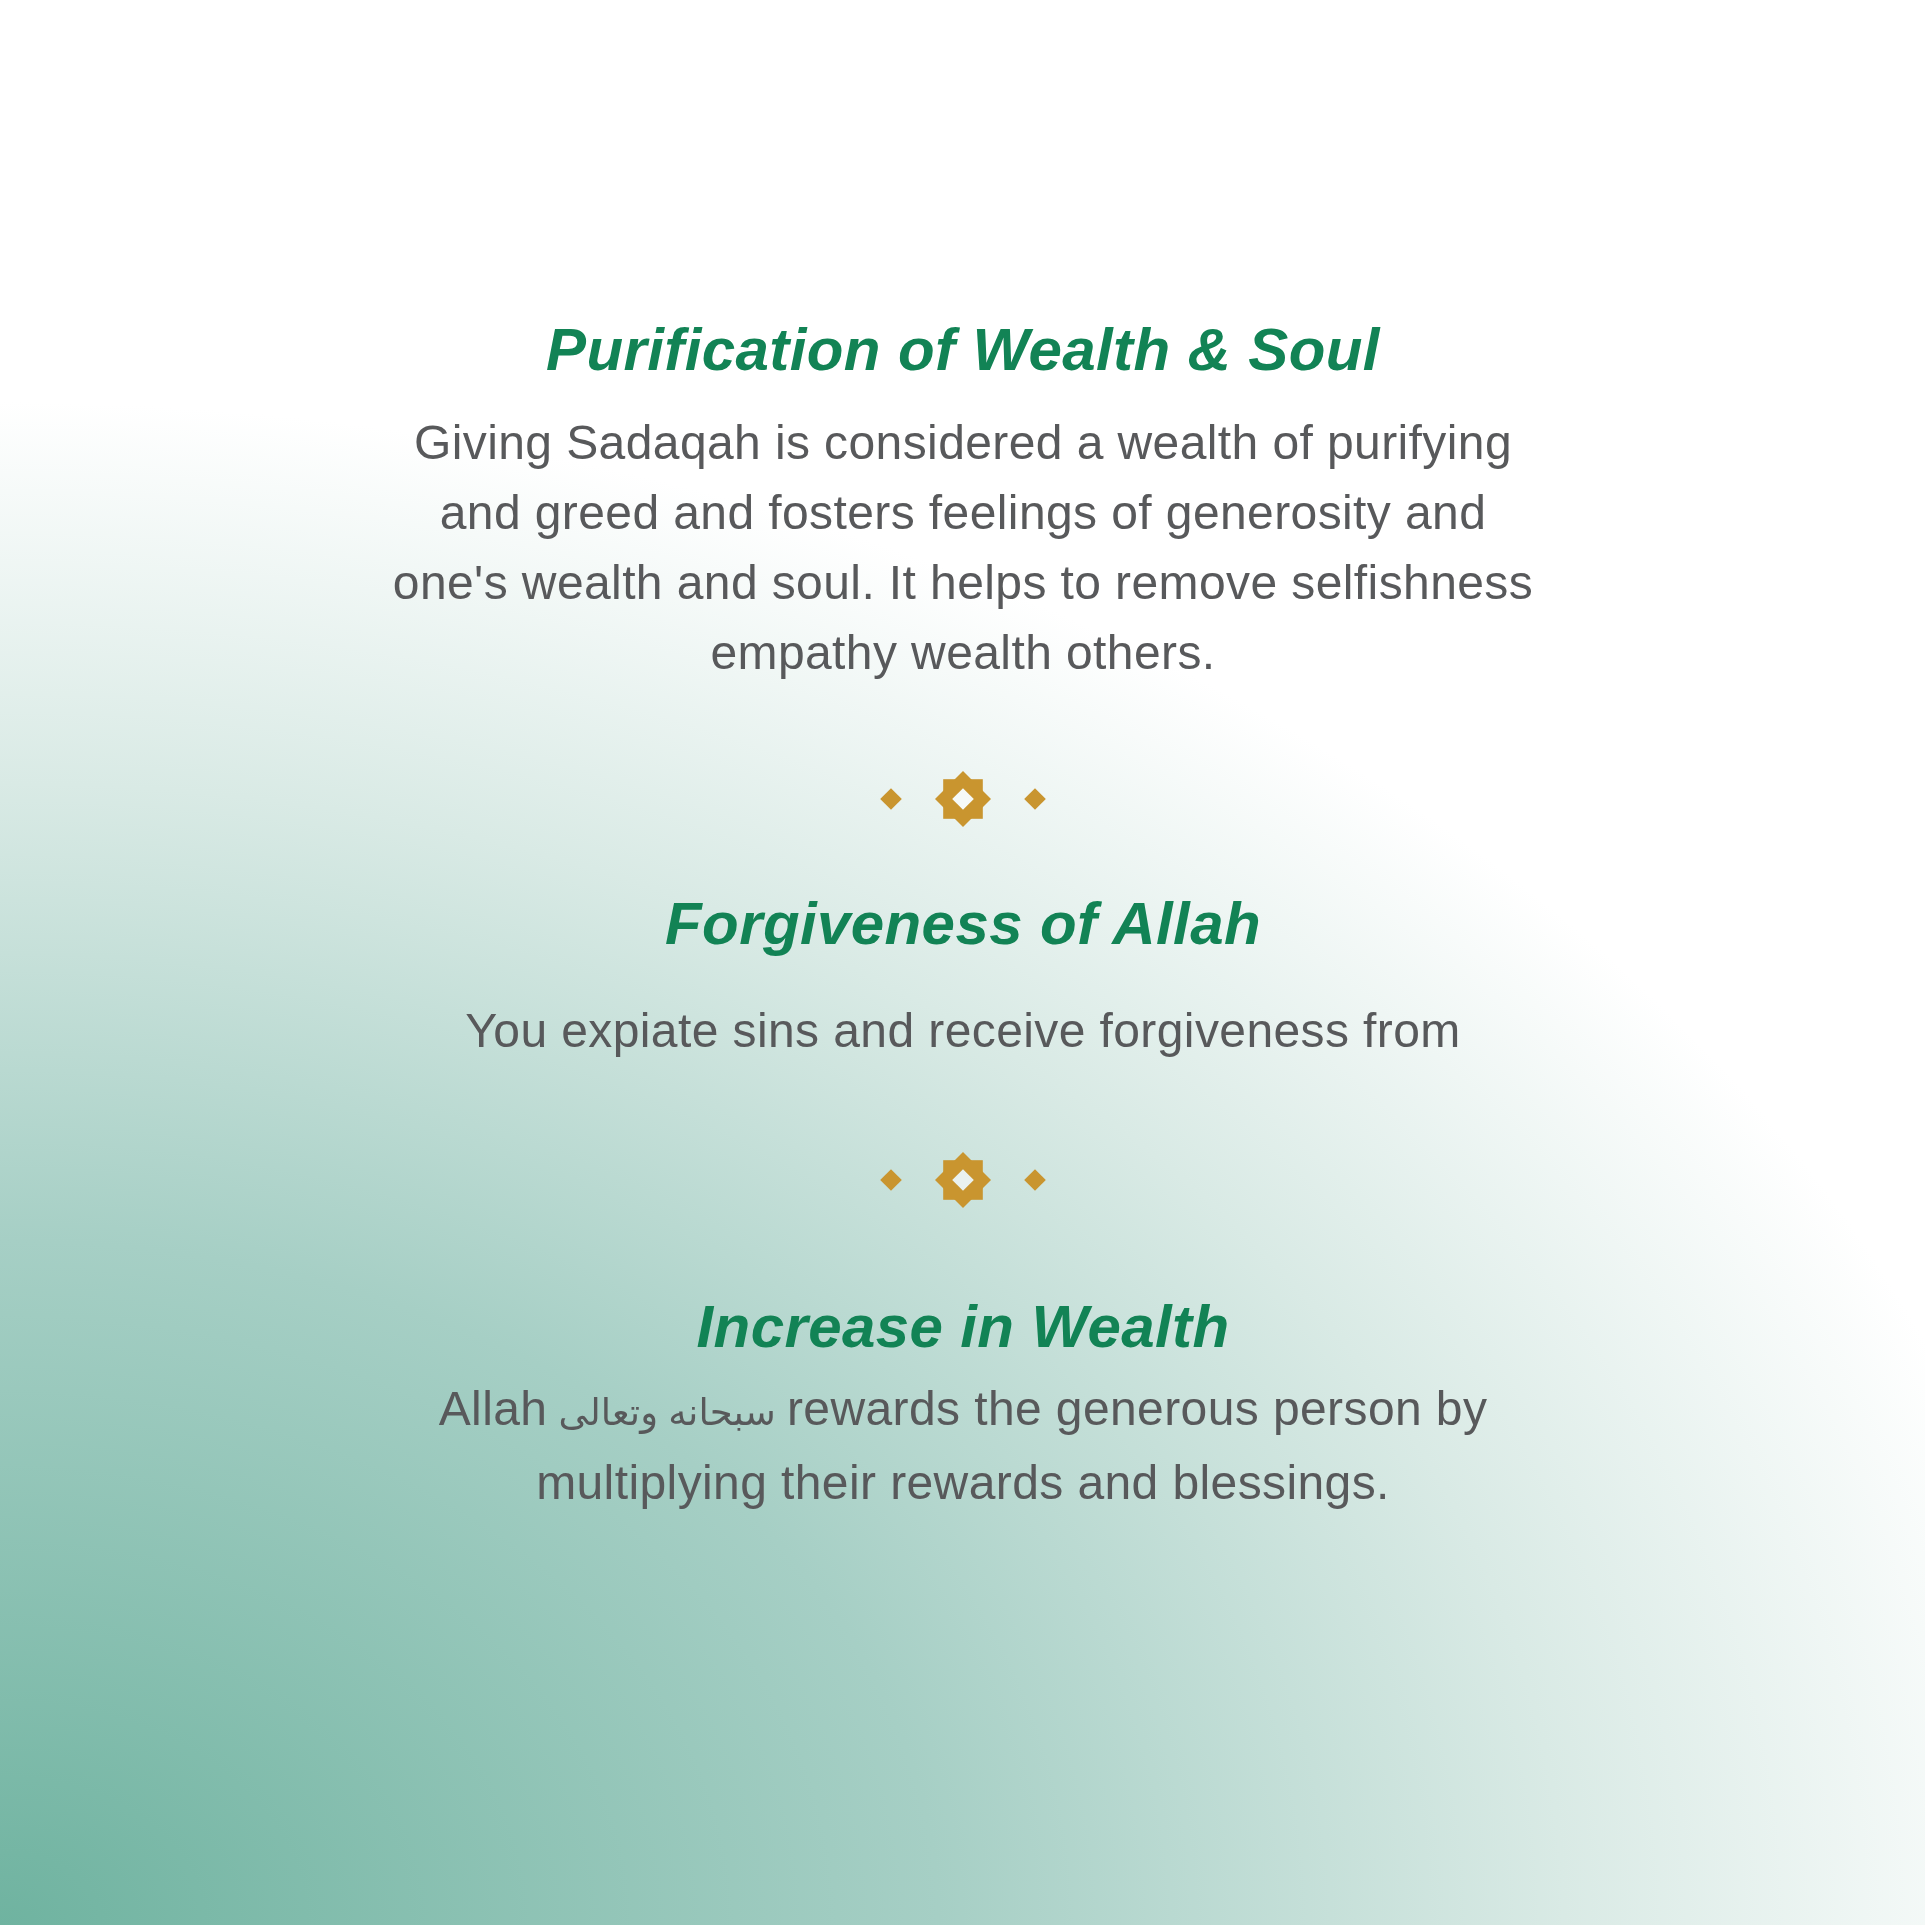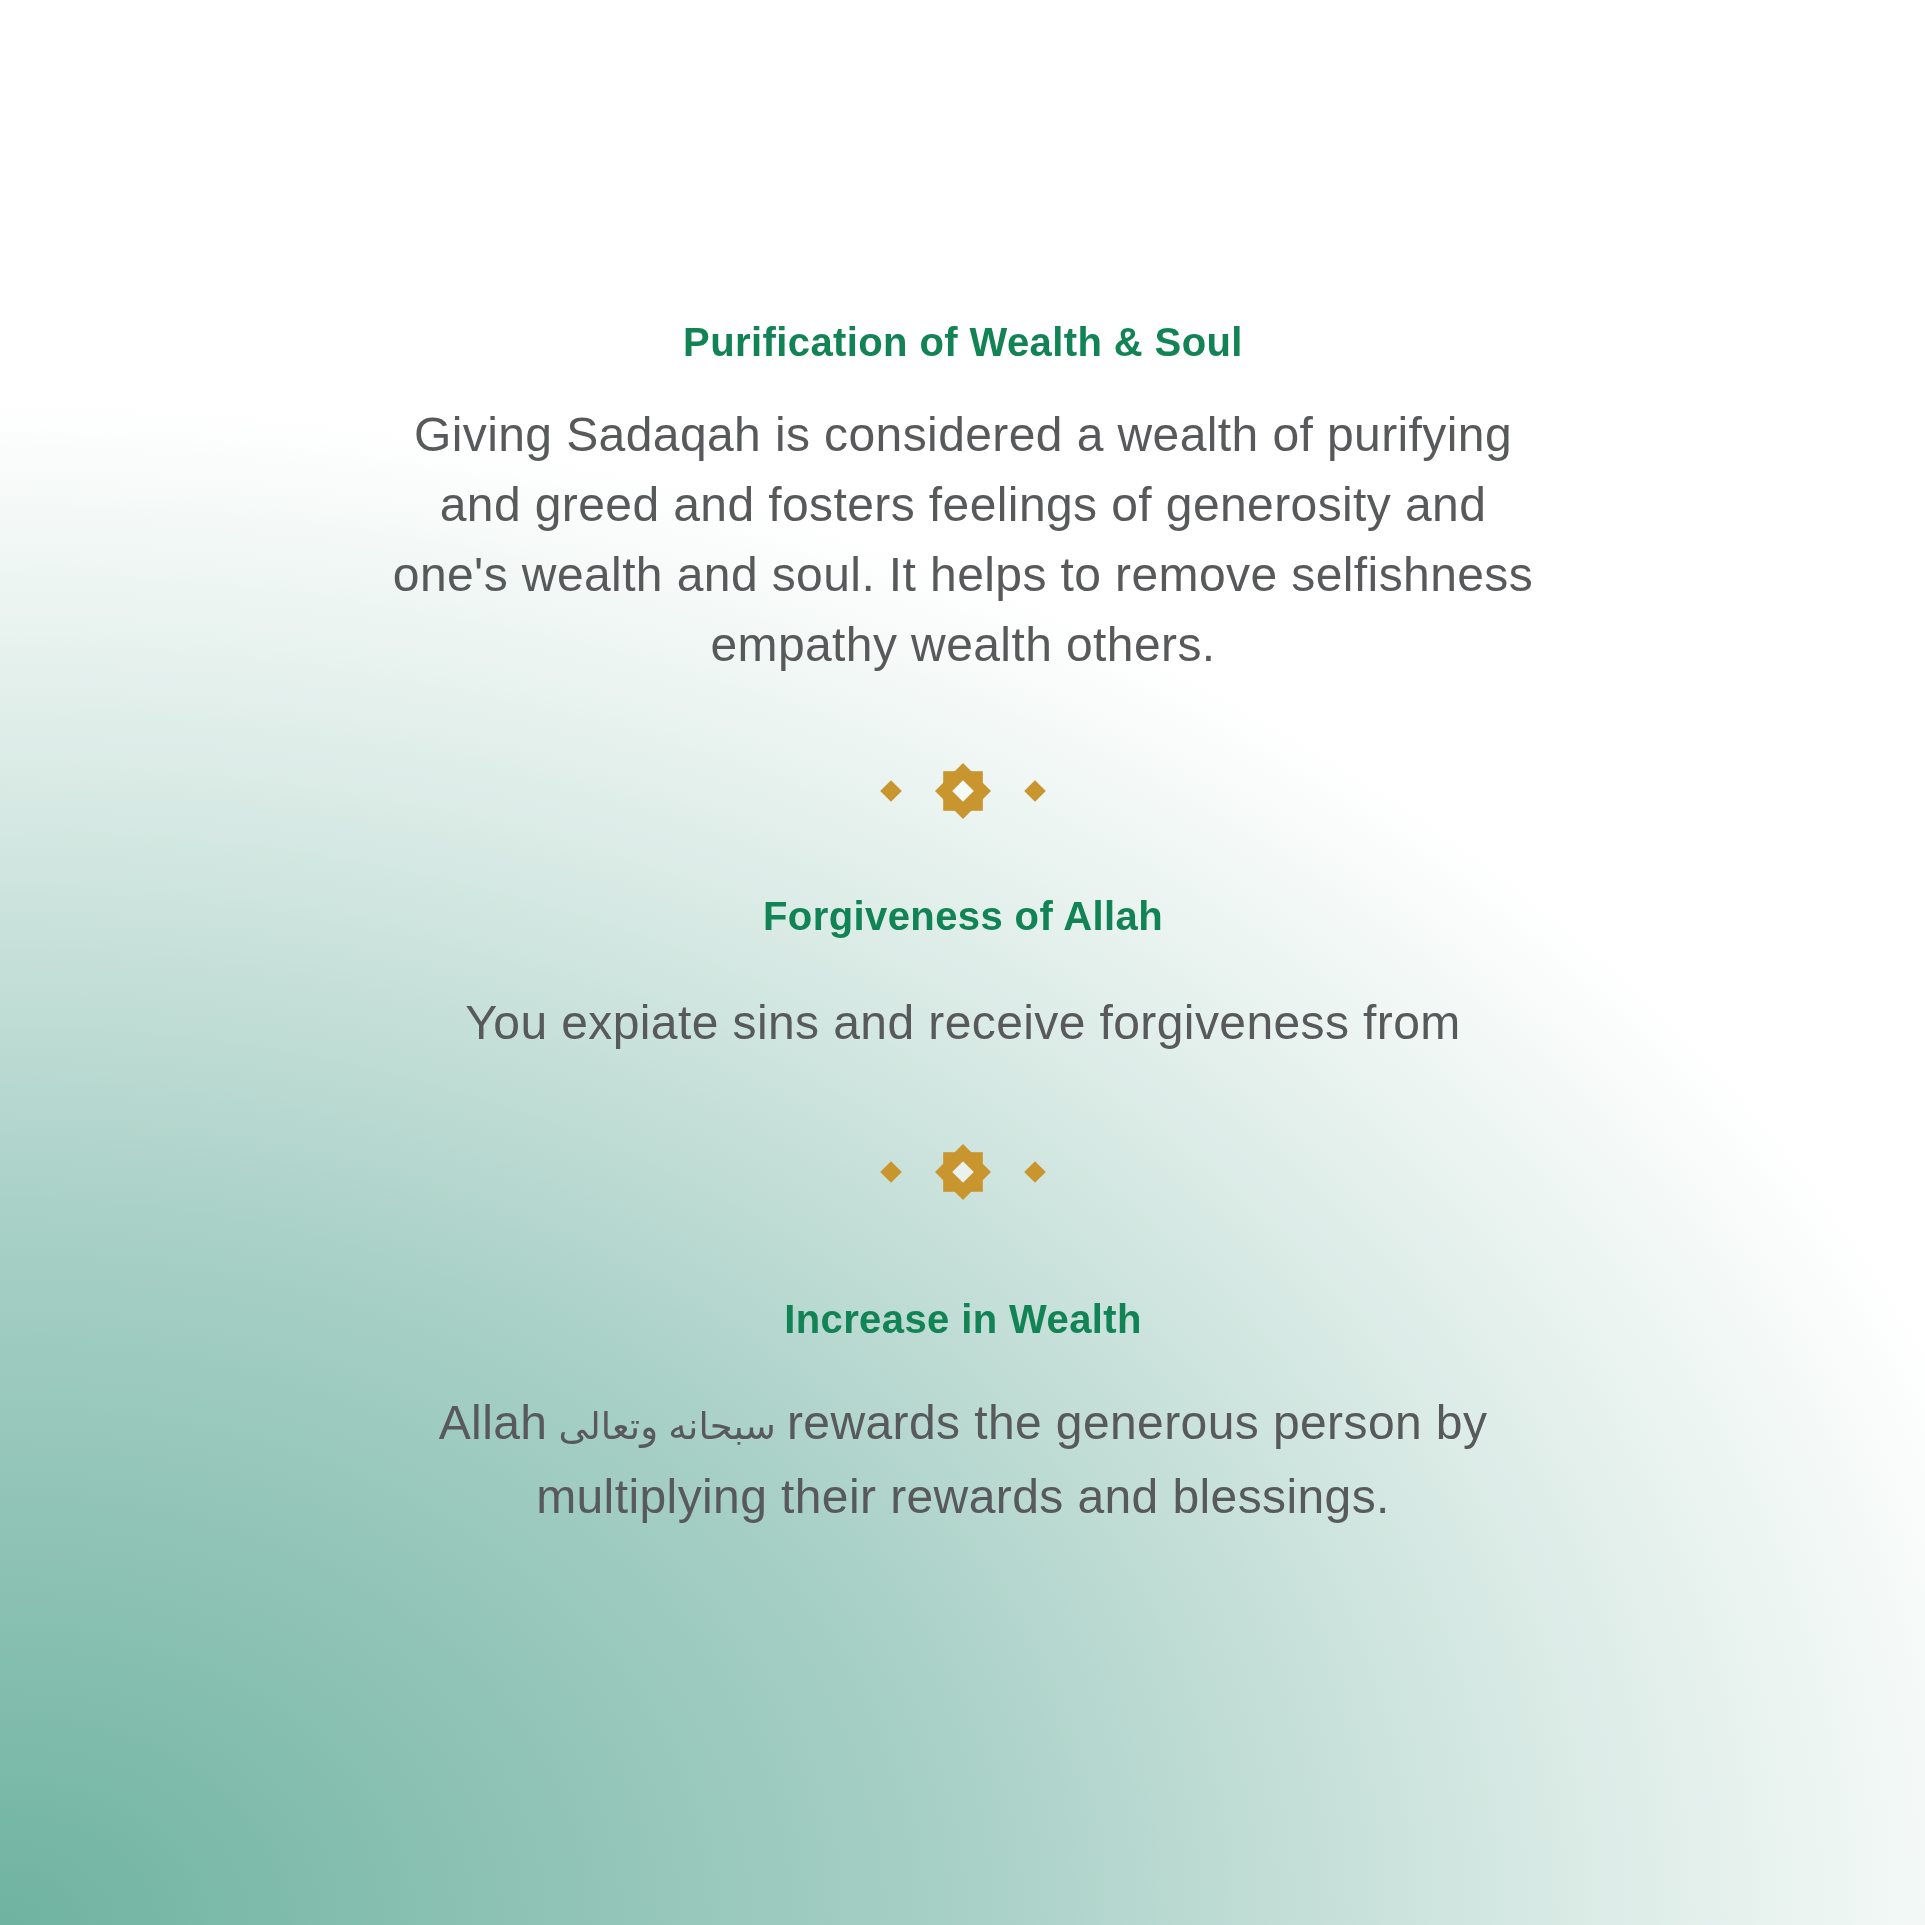--- a/index.html
+++ b/index.html
@@ -22,37 +22,38 @@
   }
   .content {
     position: absolute;
     top: 0; left: 0;
     width: 1926px;
     padding-top: 307px;
     text-align: center;
     box-sizing: border-box;
   }
   .heading {
-    margin: 0;
-    font-size: 40px;
+    margin: 8px;
+    font-size: 60px;
     line-height: 70px;
     font-weight: 700;
     letter-spacing: 0.4px;
     color: var(--heading-green, #128355);
+    font-style: italic;
   }
   .body-text {
     margin: 0;
     font-size: 48px;
     line-height: 70px;
     letter-spacing: 0.4px;
     color: var(--body-gray, #58595B);
   }
   .p1 { margin-top: 22.5px; }
   .p2 { margin-top: 37px; }
-  .p3 { margin-top: 34px; text-align: center; }
+  .p3 { margin-top: 12px; text-align: center; }
   .h2m { margin-top: 54px; }
   .h3m { margin-top: 76px; }
   .orn { display: block; margin: 0 auto; }
   .orn1 { margin-top: 75px; }
   .orn2 { margin-top: 78px; }
   .orn .gold { fill: var(--ornament-gold, #C9952F); }
   .orn .hole-a { fill: #F6FAF8; }
   .orn .hole-b { fill: #EAF2EF; }
   .ar {
     font-size: 37px;

